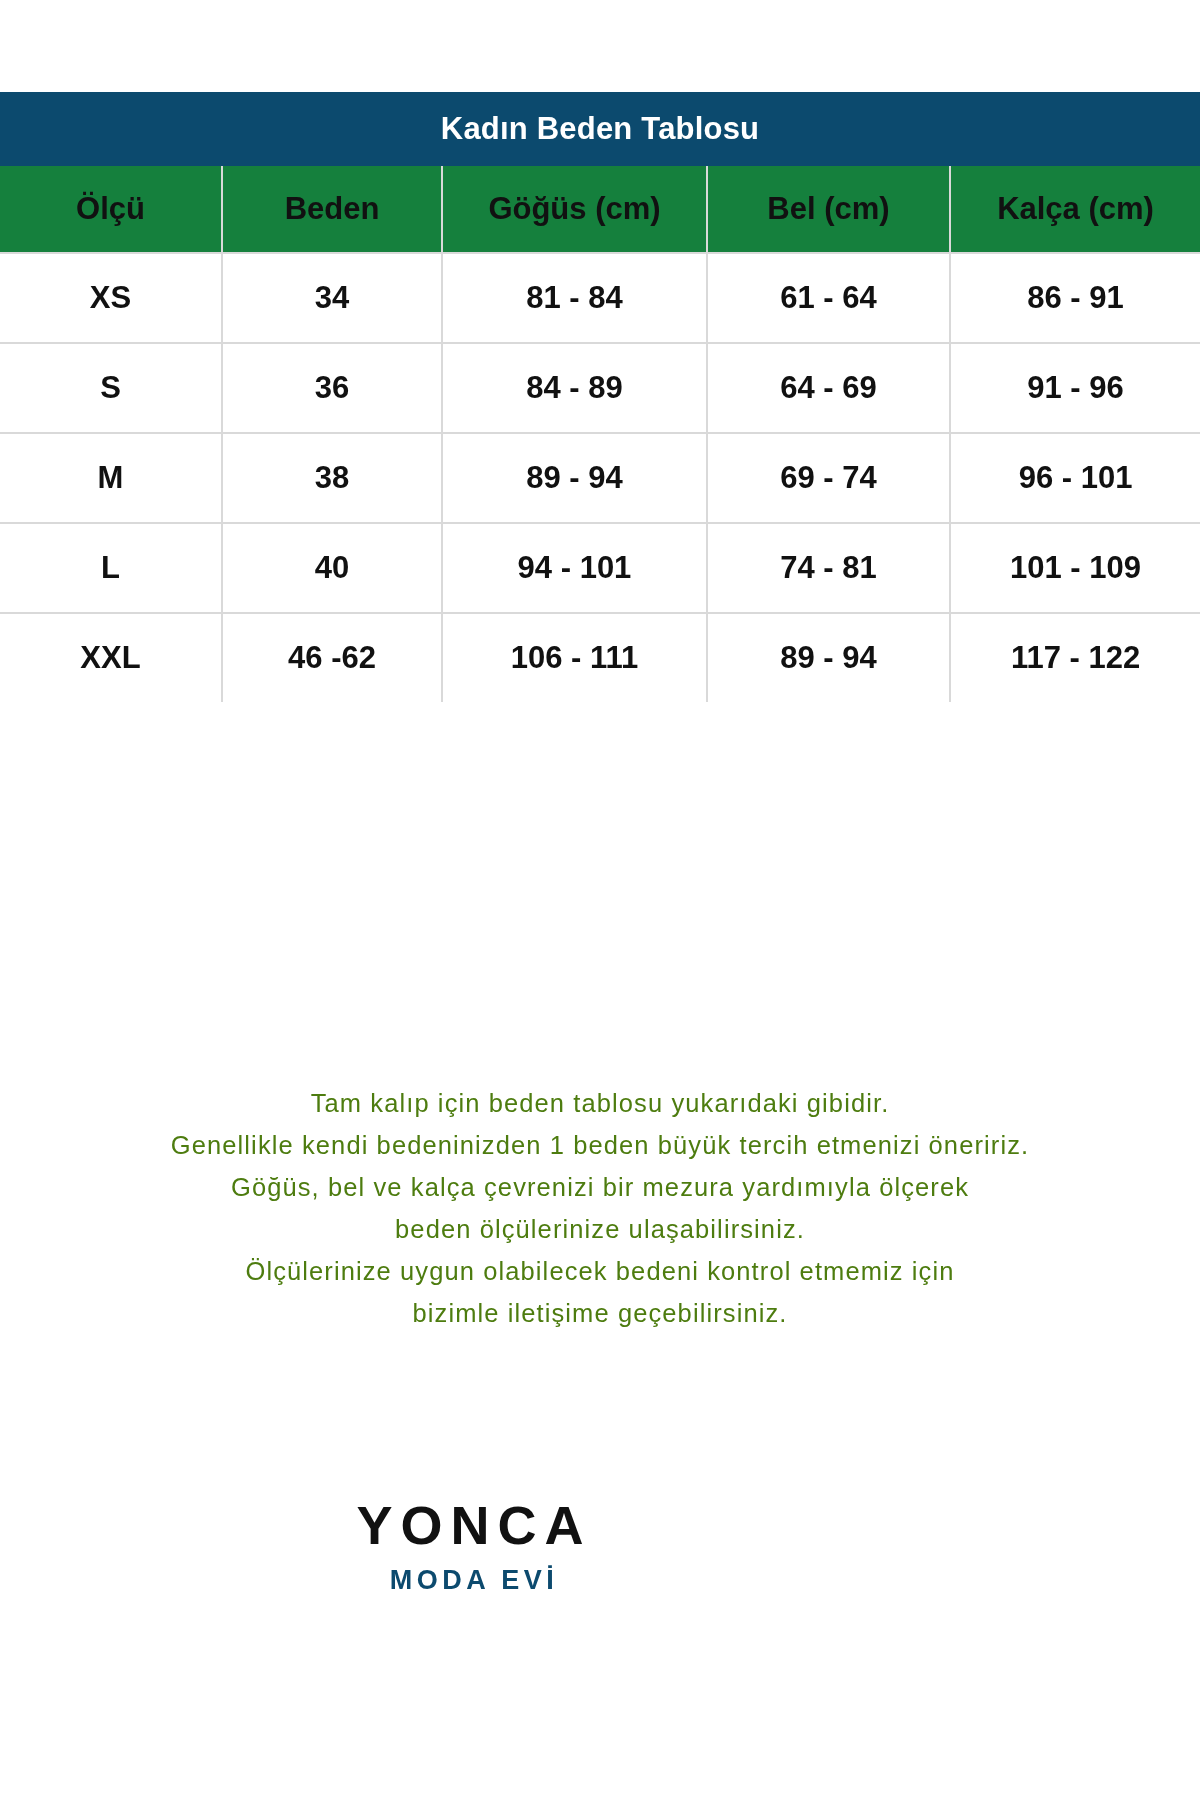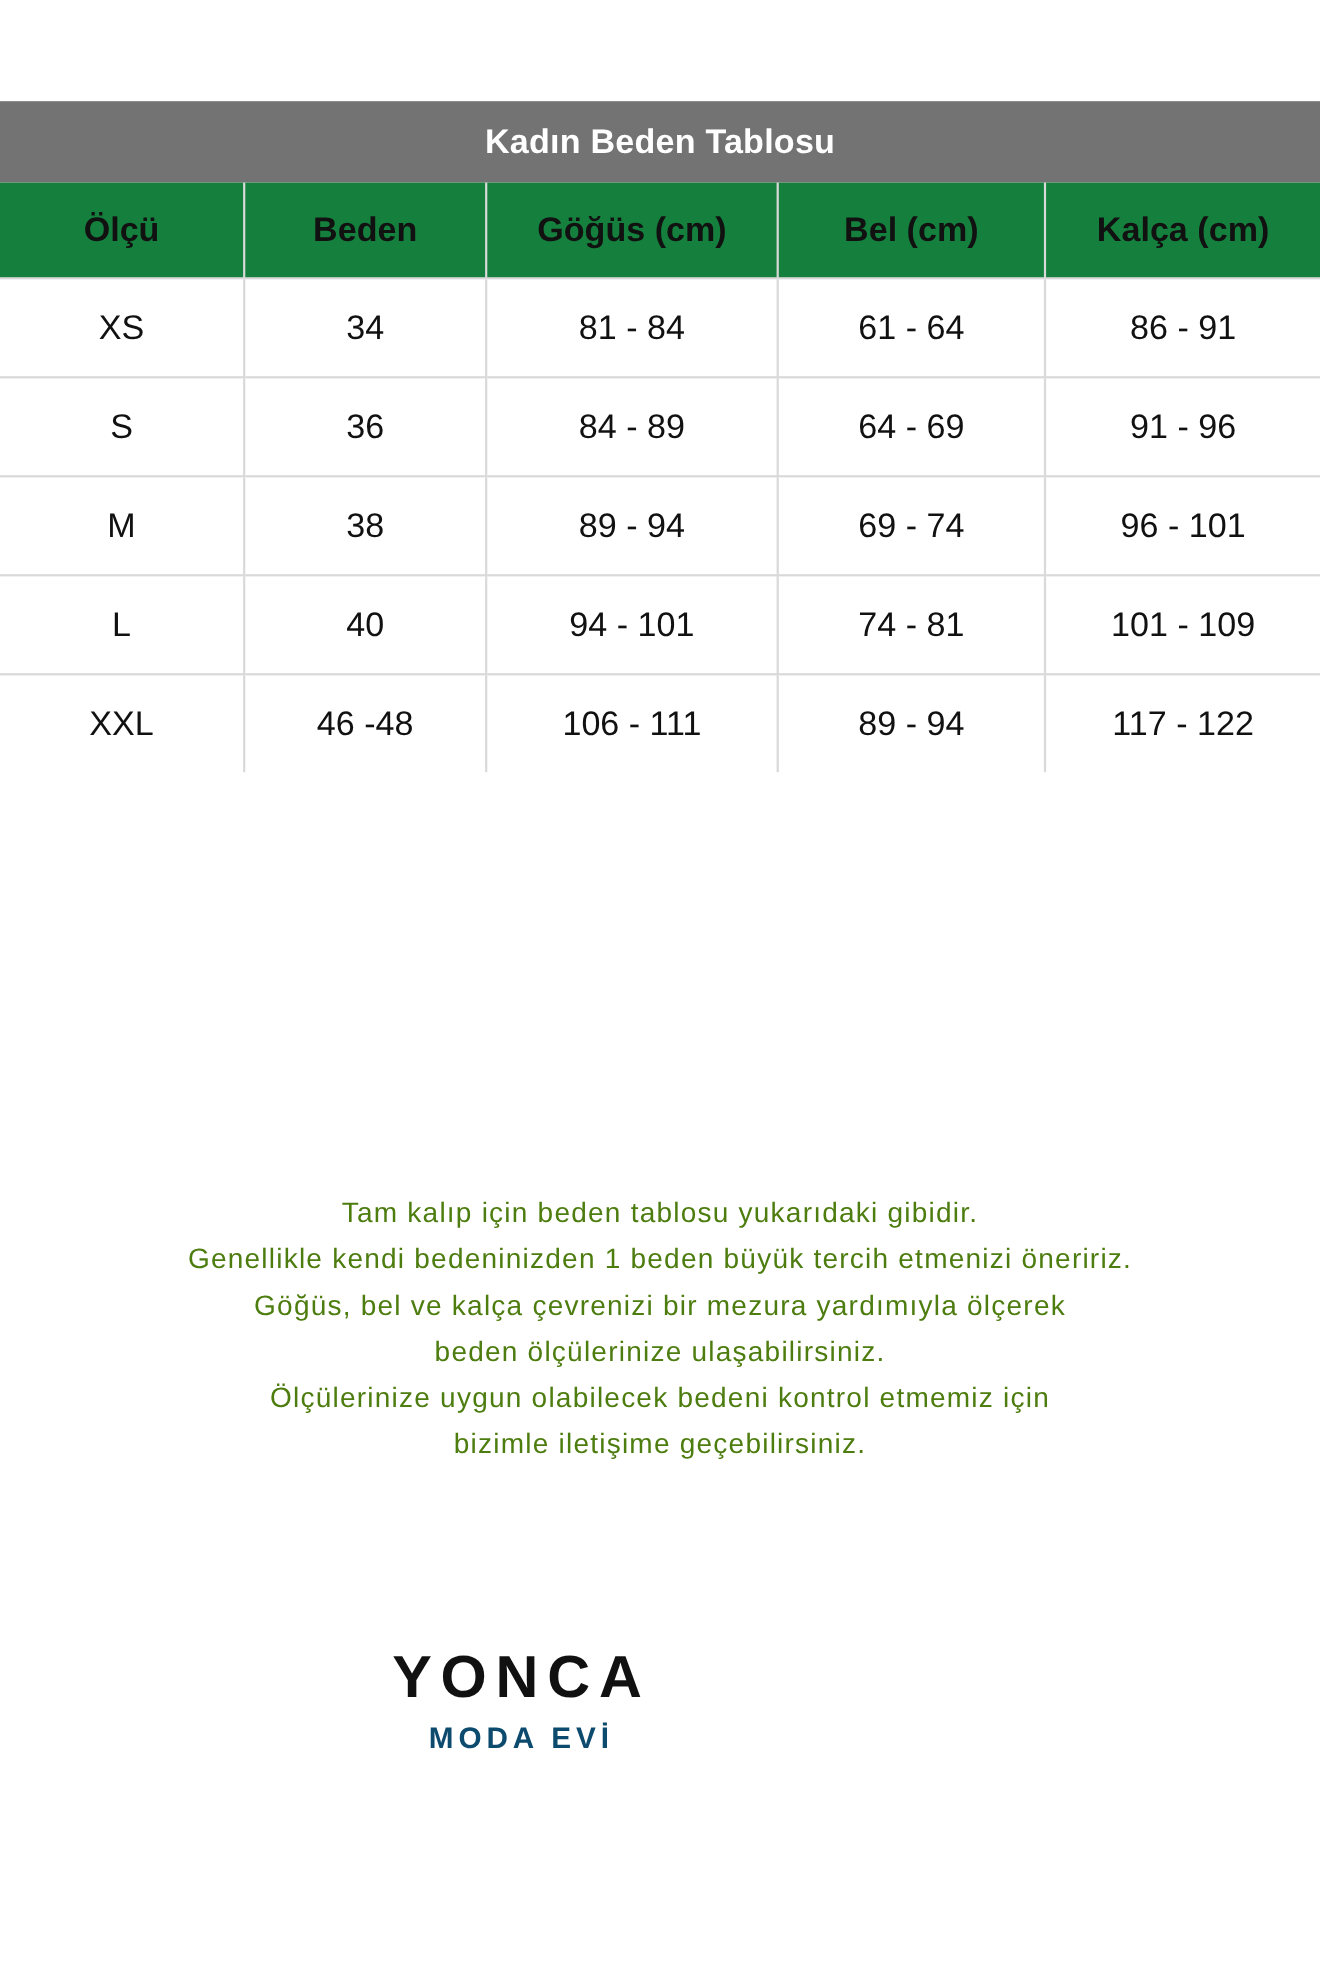--- a/index.html
+++ b/index.html
@@ -32,21 +32,21 @@
     width: 1200px;
     border-collapse: collapse;
     table-layout: fixed;
   }
   table.size-table th,
   table.size-table td {
     text-align: center;
     vertical-align: middle;
   }
   .title-row th {
-    background: #737373;
+    background: #0c4a6e;
     color: #ffffff;
     font-size: 31px;
     font-weight: 600;
     letter-spacing: 0.2px;
     height: 74px;
     padding: 0;
     border: none;
   }
   .head-row th {
     background: #15803d;
@@ -55,21 +55,21 @@
     font-weight: 700;
     height: 86px;
     padding: 0;
     border-right: 2px solid #d9d9d9;
     border-bottom: 2px solid #d9d9d9;
   }
   .head-row th:last-child { border-right: none; }
 
   table.size-table tbody td {
     font-size: 31px;
-    font-weight: 400;
+    font-weight: 700;
     color: #111111;
     height: 88px;
     padding: 0;
     border-right: 2px solid #d9d9d9;
     border-bottom: 2px solid #d9d9d9;
     background: #ffffff;
   }
   table.size-table tbody td:last-child { border-right: none; }
   table.size-table tbody tr:last-child td { border-bottom: none; }
 
@@ -169,21 +169,21 @@
         </tr>
         <tr>
           <td>L</td>
           <td>40</td>
           <td>94 - 101</td>
           <td>74 - 81</td>
           <td>101 - 109</td>
         </tr>
         <tr>
           <td>XXL</td>
-          <td>46 -48</td>
+          <td>46 -62</td>
           <td>106 - 111</td>
           <td>89 - 94</td>
           <td>117 - 122</td>
         </tr>
       </tbody>
     </table>
   </div>
 
   <div class="description">
     <span class="line">Tam kalıp için beden tablosu yukarıdaki gibidir.</span>

